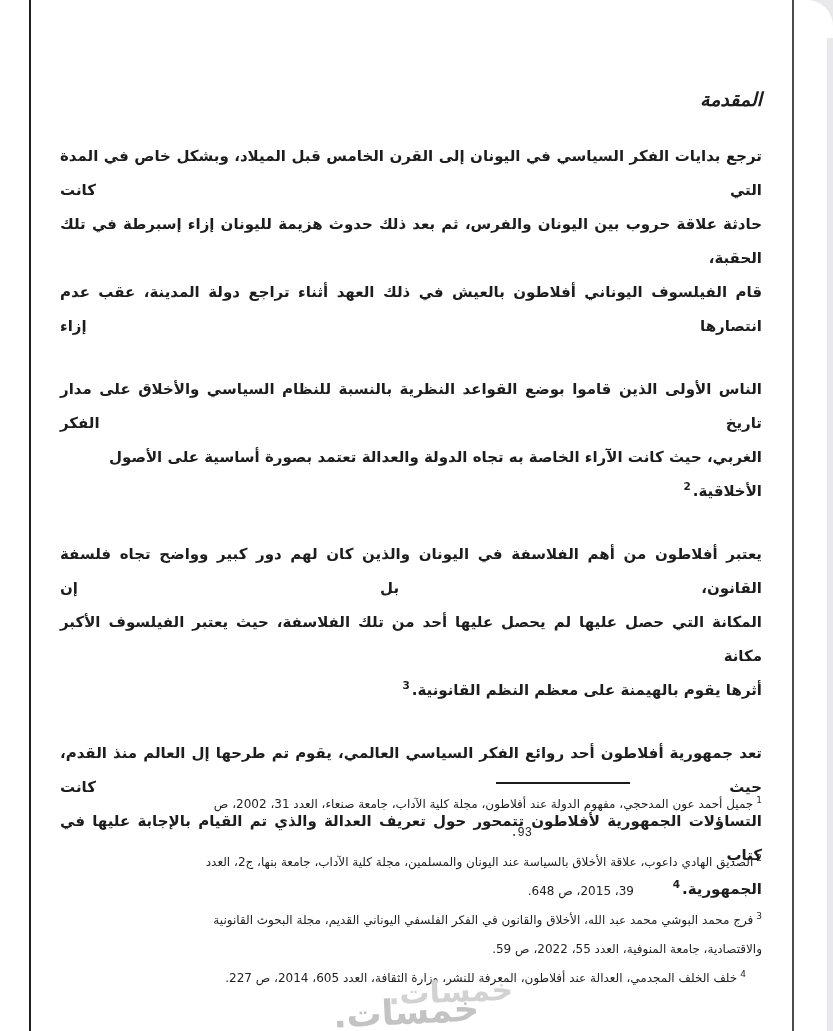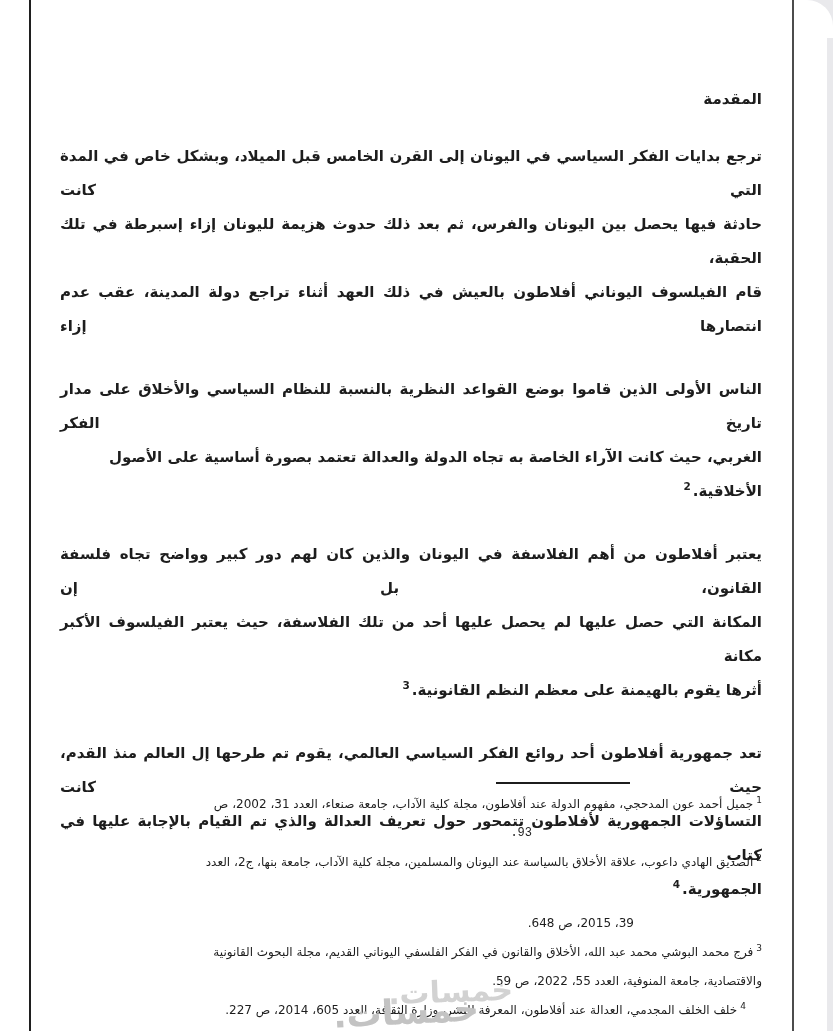--- a/index.html
+++ b/index.html
@@ -33,22 +33,23 @@
     position: absolute; right: 0; top: 0;
     width: 38px; height: 38px; background: #ffffff;
     border-top-right-radius: 26px;
   }
   
   .content {
     position: absolute; right: 71px; left: 60px; top: 86px;
     direction: rtl; text-align: right;
   }
   .doc-title {
-    font-size: 15px; font-weight: bold; margin: 0 0 27px 0;
+    font-size: 19px; font-weight: bold; margin: 0 0 27px 0;
     line-height: 26px;
+    font-style: italic;
   }
   .para { margin: 0 0 29px 0; font-size: 15px; font-weight: bold; }
   .bline {
     line-height: 34px;
     text-align: justify;
     text-align-last: justify;
     text-justify: inter-word;
   }
   .bline-last {
     line-height: 34px;
@@ -69,21 +70,21 @@
     direction: rtl; text-align: right;
     font-size: 12px;
   }
   .fn-line { line-height: 29px; }
   .fn-line sup {
     font-size: 9px; vertical-align: super; line-height: 0;
     margin-inline-end: 3px;
   }
   .fn-first-indented { padding-right: 16px; }
   .fn-cont-deep { padding-right: 230px; font-family: Liberation Mono, monospace; }
-  .fn-cont-mid  { padding-right: 128px; margin-top: 32px; }
+  .fn-cont-mid  { padding-right: 128px; }
   
   .watermark-upper {
     position: absolute; left: 388px; top: 974px;
     font-size: 30px; font-weight: bold; color: #d2d2d2;
     direction: rtl; transform: rotate(-2deg);
   }
   .watermark-lower {
     position: absolute; left: 333px; top: 992px;
     font-size: 35px; font-weight: bold; color: #c3c3c3;
     direction: rtl; transform: rotate(-3deg);
@@ -98,21 +99,21 @@
   <div class="corner-bg"></div>
   <div class="corner-white"></div>
   <div class="rule-left"></div>
   <div class="rule-right"></div>
 
   <div class="content">
     <h1 class="doc-title">المقدمة</h1>
 
     <div class="para">
       <div class="bline">ترجع بدايات الفكر السياسي في اليونان إلى القرن الخامس قبل الميلاد، وبشكل خاص في المدة التي كانت</div>
-      <div class="bline">حادثة فيها يحصل بين اليونان والفرس، ثم بعد ذلك حدوث هزيمة لليونان إزاء إسبرطة في تلك الحقبة،</div>
+      <div class="bline">حادثة علاقة حروب بين اليونان والفرس، ثم بعد ذلك حدوث هزيمة لليونان إزاء إسبرطة في تلك الحقبة،</div>
       <div class="bline">قام الفيلسوف اليوناني أفلاطون بالعيش في ذلك العهد أثناء تراجع دولة المدينة، عقب عدم انتصارها إزاء</div>
     </div>
 
     <div class="para">
       <div class="bline">الناس الأولى الذين قاموا بوضع القواعد النظرية بالنسبة للنظام السياسي والأخلاق على مدار تاريخ الفكر</div>
       <div class="bline-last"><span>الغربي، حيث كانت الآراء الخاصة به تجاه الدولة والعدالة تعتمد بصورة أساسية على الأصول الأخلاقية.</span><sup class="body-ref">2</sup></div>
     </div>
 
     <div class="para">
       <div class="bline">يعتبر أفلاطون من أهم الفلاسفة في اليونان والذين كان لهم دور كبير وواضح تجاه فلسفة القانون، بل إن</div>

